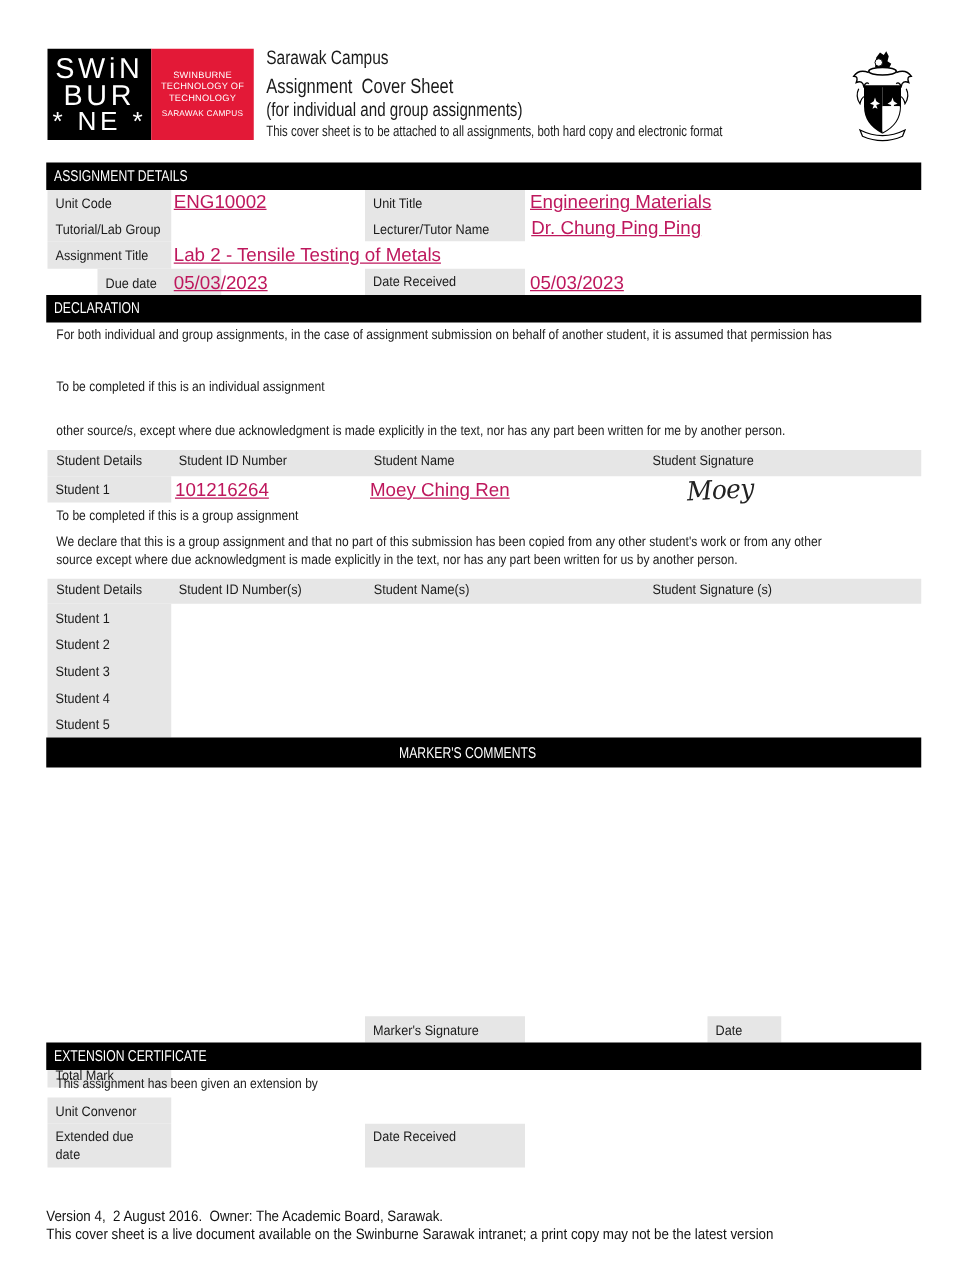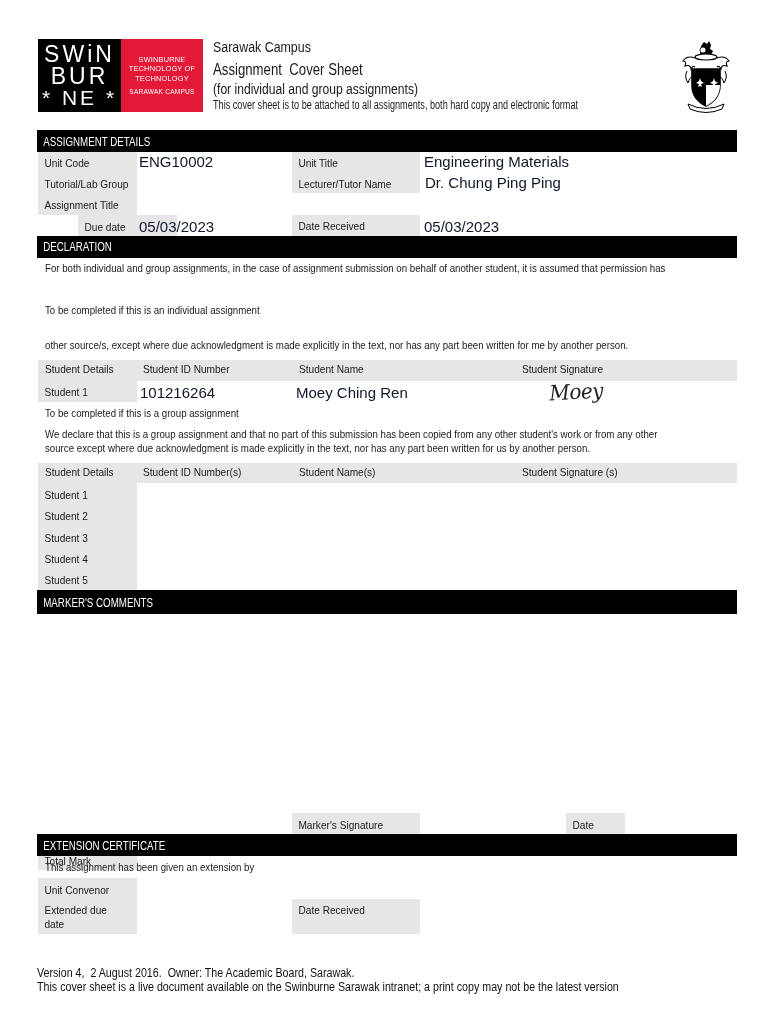--- a/index.html
+++ b/index.html
@@ -34,21 +34,21 @@
   
   .bar { position: absolute; left: 37px; width: 700px; background: #000; color: #fff; }
   .bar .cond { font-size: 12.5px; transform: scaleX(.78); padding-left: 8px; }
 
   
   .cell { position: absolute; background: #e6e6e6; }
   .lbl { font-size: 11px; transform: scaleX(.92); padding-left: 7px; color: #1a1a1a; }
   .lbl-wrap { display: block; font-size: 11px; line-height: 14px; width: 80px; padding: 4px 0 0 7px; transform: scaleX(.92); transform-origin: 0 0; }
 
   
-  .field { position: absolute; font-size: 15px; color: #0f172a; white-space: nowrap; overflow: hidden; }
+  .field { position: absolute; font-size: 15px; color: #be185d; white-space: nowrap; overflow: hidden; text-decoration: underline; }
   .field span { padding-left: 2px; }
 
   
   .txt { position: absolute; left: 45px; font-size: 11px; line-height: 13px; }
   .txt .cond { transform: scaleX(.88); }
   .col-lbl { position: absolute; font-size: 11px; }
   .col-lbl .cond { transform: scaleX(.92); }
 
   .sig { position: absolute; left: 548px; top: 380px; font-family: "DejaVu Serif", serif; font-style: italic; font-size: 21px; color: #222; transform: rotate(-3deg) scaleX(.95); letter-spacing: -0.5px; }
 
@@ -129,20 +129,23 @@
   <div class="cell" style="left:292px;top:172px;width:128px;height:21px;line-height:21px;">
     <span class="cond lbl">Lecturer/Tutor Name</span>
   </div>
   <div class="field" style="left:420px;top:172px;width:317px;height:21px;line-height:21px;">
     <span style="padding-left:5px;">Dr. Chung Ping Ping</span>
   </div>
 
   <div class="cell" style="left:38px;top:193px;width:99px;height:22px;line-height:22px;">
     <span class="cond lbl">Assignment Title</span>
   </div>
+  <div class="field" style="left:137px;top:193px;width:600px;height:22px;line-height:24px;">
+    <span>Lab 2 - Tensile Testing of Metals</span>
+  </div>
 
   <div class="cell" style="left:38px;top:215px;width:99px;height:21px;line-height:21px;margin-left:40px;">
     <span class="cond lbl">Due date</span>
   </div>
   <div class="field" style="left:137px;top:215px;width:155px;height:21px;line-height:23px;">
     <span>05/03/2023</span>
   </div>
   <div class="cell" style="left:292px;top:215px;width:128px;height:21px;line-height:19px;">
     <span class="cond lbl">Date Received</span>
   </div>
@@ -206,21 +209,21 @@
   <div class="abs" style="left:38px;top:547px;width:99px;height:21px;line-height:21px;"><span class="cond lbl">Student 4</span></div>
   <div class="field" style="left:137px;top:547px;width:156px;height:21px;"><span></span></div>
   <div class="field" style="left:293px;top:547px;width:225px;height:21px;"><span></span></div>
   <div class="field" style="left:518px;top:547px;width:219px;height:21px;"><span></span></div>
 
   <div class="abs" style="left:38px;top:568px;width:77px;height:22px;line-height:22px;"><span class="cond lbl">Student 5</span></div>
   <div class="field" style="left:137px;top:568px;width:156px;height:22px;"><span></span></div>
   <div class="field" style="left:293px;top:568px;width:225px;height:22px;"><span></span></div>
   <div class="field" style="left:518px;top:568px;width:219px;height:22px;"><span></span></div>
 
-  <div class="bar" style="top:590px;height:24px;line-height:24px;">
+  <div class="bar" style="top:590px;height:24px;line-height:24px;text-align:center;">
     <span class="cond">MARKER'S COMMENTS</span>
   </div>
   <div class="comments"></div>
 
   <div class="cell" style="left:38px;top:813px;width:99px;height:21px;line-height:21px;margin-top:36px;">
     <span class="cond lbl">Total Mark</span>
   </div>
   <div class="field" style="left:137px;top:813px;width:155px;height:21px;"><span></span></div>
   <div class="cell" style="left:292px;top:813px;width:128px;height:21px;line-height:21px;">
     <span class="cond lbl">Marker's Signature</span>

